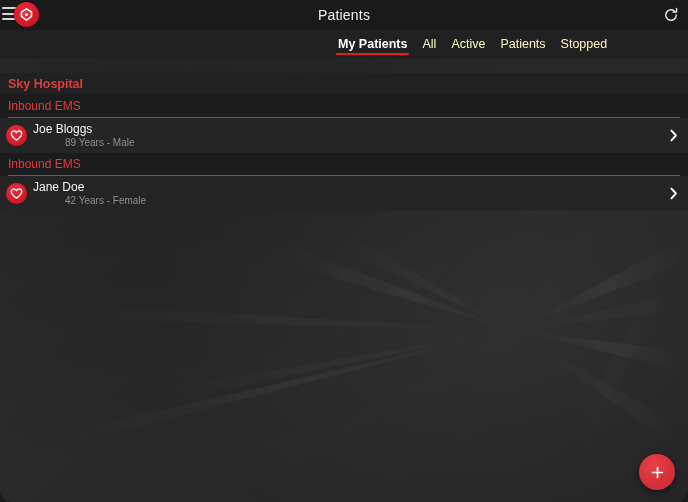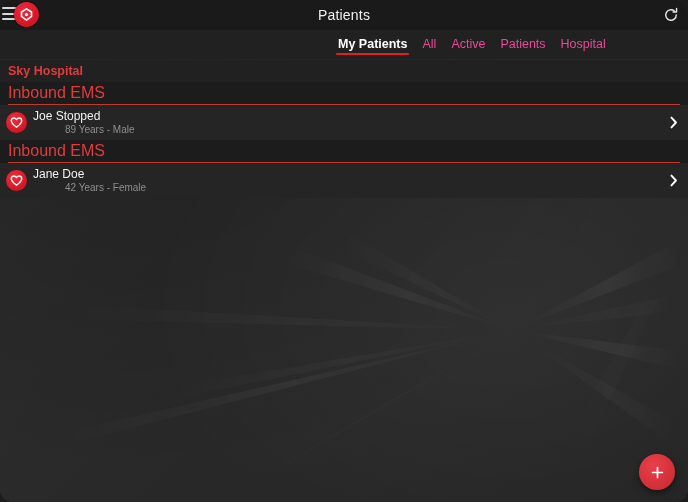--- a/index.html
+++ b/index.html
@@ -112,21 +112,21 @@
     left: 306px;
     top: 0;
     height: 29px;
     display: flex;
     align-items: center;
     gap: 15px;
     margin-left: 32px;
   }
   .tab {
     position: relative;
-    color: #ec4899;
+    color: #fef9c3;
     font-size: 12.5px;
     line-height: 29px;
     cursor: pointer;
     white-space: nowrap;
   }
   .tab.active {
     color: #ffffff;
     font-weight: bold;
   }
   .tab.active::after {
@@ -135,21 +135,21 @@
     left: -2px; right: -2px;
     bottom: 4px;
     height: 2px;
     background: #e02020;
     border-radius: 1px;
   }
 
   
   .list {
     position: absolute;
-    top: 60px; left: 0;
+    top: 73px; left: 0;
     width: 688px;
     z-index: 15;
   }
   .org-header {
     height: 22px;
     background: #212121;
     display: flex;
     align-items: center;
     padding-left: 8px;
     color: #e23b3b;
@@ -160,21 +160,21 @@
   .group-block {
     background: #1c1c1c;
   }
   .group-header {
     position: relative;
     height: 22px;
     display: flex;
     align-items: center;
     padding-left: 8px;
     color: #e23b3b;
-    font-size: 16px;
+    font-size: 12px;
     box-sizing: border-box;
   }
   .group-rule {
     position: relative;
     height: 1px;
     margin: 0 8px 0 8px;
     background: #c0392b;
   }
   .patient-row {
     position: relative;
@@ -296,39 +296,39 @@
       </svg>
     </div>
   </div>
 
   <div class="tabbar">
     <div class="tabs">
       <div class="tab active">My Patients</div>
       <div class="tab">All</div>
       <div class="tab">Active</div>
       <div class="tab">Patients</div>
-      <div class="tab">Hospital</div>
+      <div class="tab">Stopped</div>
     </div>
   </div>
 
   <div class="list">
 
     <div class="org-header">Sky Hospital</div>
     <div class="group-block">
       <div class="group-header">Inbound EMS</div>
       <div class="group-rule"></div>
 
       <div class="patient-row">
         <div class="avatar">
           <svg width="13" height="13" viewBox="0 0 24 24">
             <path d="M12 20.5 C5 15.5 2.4 12 2.4 8.7 C2.4 5.8 4.6 3.8 7.2 3.8 C9.1 3.8 10.8 4.9 12 6.6 C13.2 4.9 14.9 3.8 16.8 3.8 C19.4 3.8 21.6 5.8 21.6 8.7 C21.6 12 19 15.5 12 20.5 Z" fill="none" stroke="#ffffff" stroke-width="2.6" stroke-linejoin="round"></path>
           </svg>
         </div>
         <div class="patient-text">
-          <div class="patient-name">Joe Stopped</div>
+          <div class="patient-name">Joe Bloggs</div>
           <div class="patient-meta">89 Years - Male</div>
         </div>
         <div class="chevron">
           <svg width="9" height="13" viewBox="0 0 10 16">
             <path d="M2.5 2 L8 8 L2.5 14" fill="none" stroke="#ffffff" stroke-width="2.4" stroke-linecap="round" stroke-linejoin="round"></path>
           </svg>
         </div>
       </div>
     </div>
 

